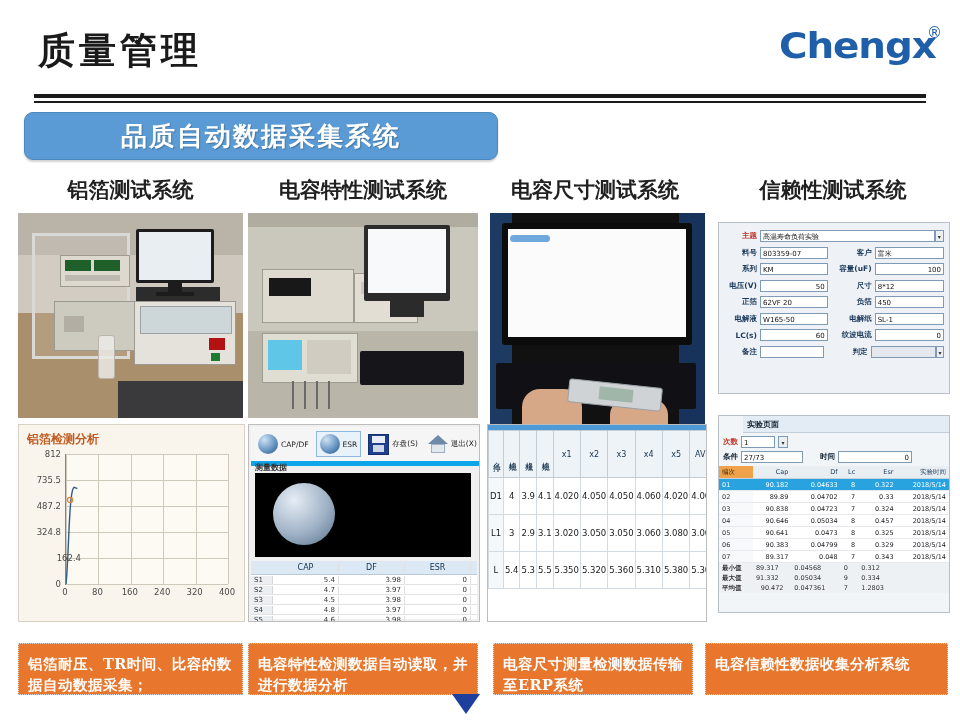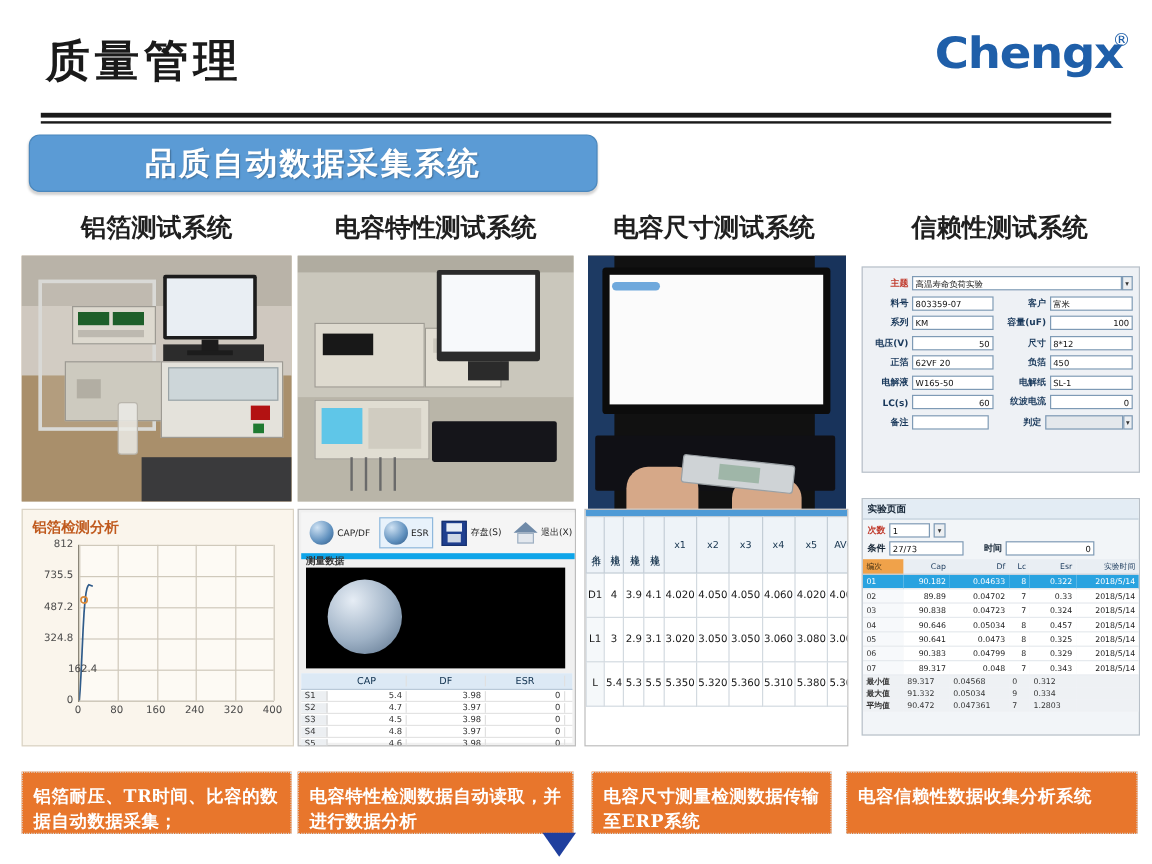--- a/index.html
+++ b/index.html
@@ -185,21 +185,21 @@
   .frm-row{display:flex;align-items:center;height:15px;margin:1.5px 0 0 0;font-family:"DejaVu Sans",sans-serif;}
   .frm-lbl{width:38px;text-align:right;padding-right:3px;font-size:7.5px;color:#1b3a5c;font-weight:700;flex:none;}
   .frm-lbl.red{color:#c0392b;}
   .frm-in{height:12px;background:#fff;border:1px solid #7e9ab5;font-size:7px;color:#111;line-height:12px;padding:0 2px;box-sizing:border-box;overflow:hidden;white-space:nowrap;}
   .frm-in.r{text-align:right;}
   .frm-in.gray{background:#e4e8ec;}
   .spin{width:10px;height:12px;border:1px solid #7e9ab5;background:#eceff2;font-size:6px;text-align:center;line-height:11px;color:#333;box-sizing:border-box;}
 
   
   .s5{left:718px;top:415px;width:230px;height:196px;background:#f2f5f8;border:1px solid #b8c0c8;}
-  .s5-title{font-size:8px;font-weight:700;color:#123;padding:3px 0 2px 4px;background:#e3ecf4;border-bottom:1px solid #c2cfdb;font-family:"DejaVu Sans",sans-serif;}
+  .s5-title{font-size:8px;font-weight:700;color:#123;padding:3px 0 2px 4px;background:#e3ecf4;border-bottom:1px solid #c2cfdb;font-family:"DejaVu Sans",sans-serif;margin-left:24px;}
   .s5-ctl{display:flex;align-items:center;gap:3px;padding:3px 4px;font-size:7.5px;font-family:"DejaVu Sans",sans-serif;}
   .s5-lbl{color:#c0392b;font-weight:700;}
   .s5-lbl2{color:#123;font-weight:700;}
   .t5{width:100%;border-collapse:collapse;font-family:"DejaVu Sans",sans-serif;font-size:6.5px;}
   .t5 th{background:#e9eef3;border-bottom:1px solid #c7d2dc;color:#1b3a5c;font-weight:400;height:12px;text-align:right;padding:0 3px;}
   .t5 th.first{background:#f0a24a;text-align:left;color:#3a2a10;}
   .t5 td{border-bottom:1px solid #e6eaee;height:11px;text-align:right;padding:0 3px;color:#222;background:#fff;}
   .t5 td.first{text-align:left;background:#f7f9fb;color:#333;}
   .t5 tr.sel td{background:#29a3e0;color:#fff;}
   .t5 tr.sum td{background:#eef1f4;color:#333;border-bottom:none;height:10px;}
@@ -595,21 +595,21 @@
         <tr class="sum">
           <td class="first">最大值</td>
           <td style="text-align: left;">91.332</td>
           <td style="text-align: left;">0.05034</td>
           <td style="text-align: left;">9</td>
           <td style="text-align: left;">0.334</td>
           <td></td>
         </tr>
         <tr class="sum">
           <td class="first">平均值</td>
-          <td style="text-align: left;">90.472</td>
+          <td style="text-align: center;">90.472</td>
           <td style="text-align: left;">0.047361</td>
           <td style="text-align: left;">7</td>
           <td style="text-align: left;">1.2803</td>
           <td></td>
         </tr>
       </tbody>
     </table>
 </div>
 
 <div class="caption" style="left:18px;top:643px;width:225px;height:52px;">铝箔耐压、TR时间、比容的数据自动数据采集；</div>

